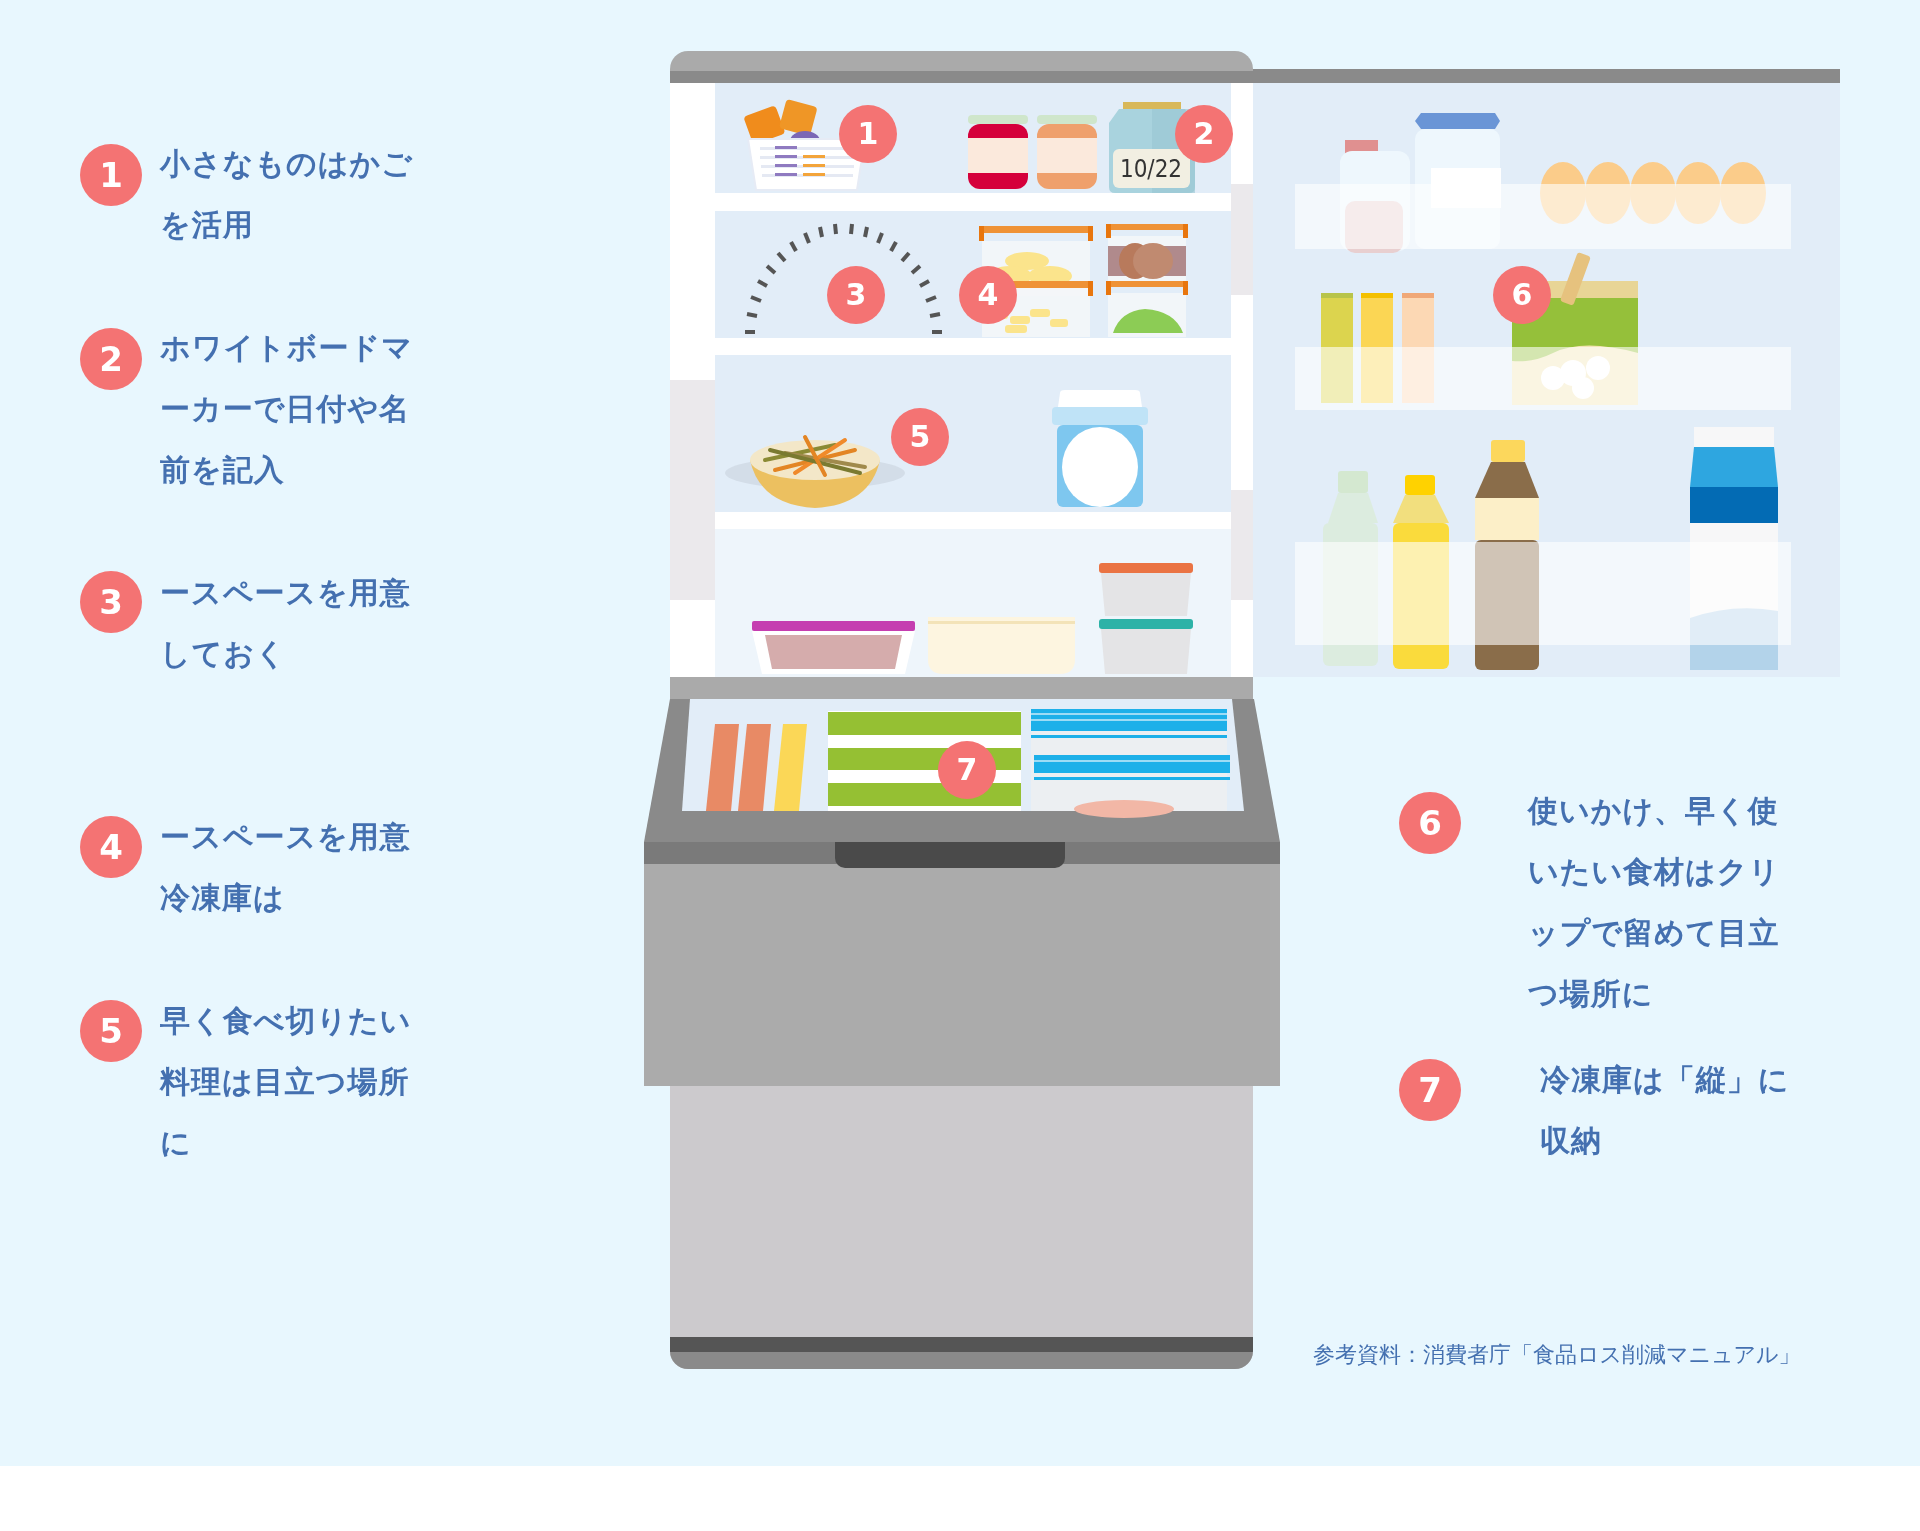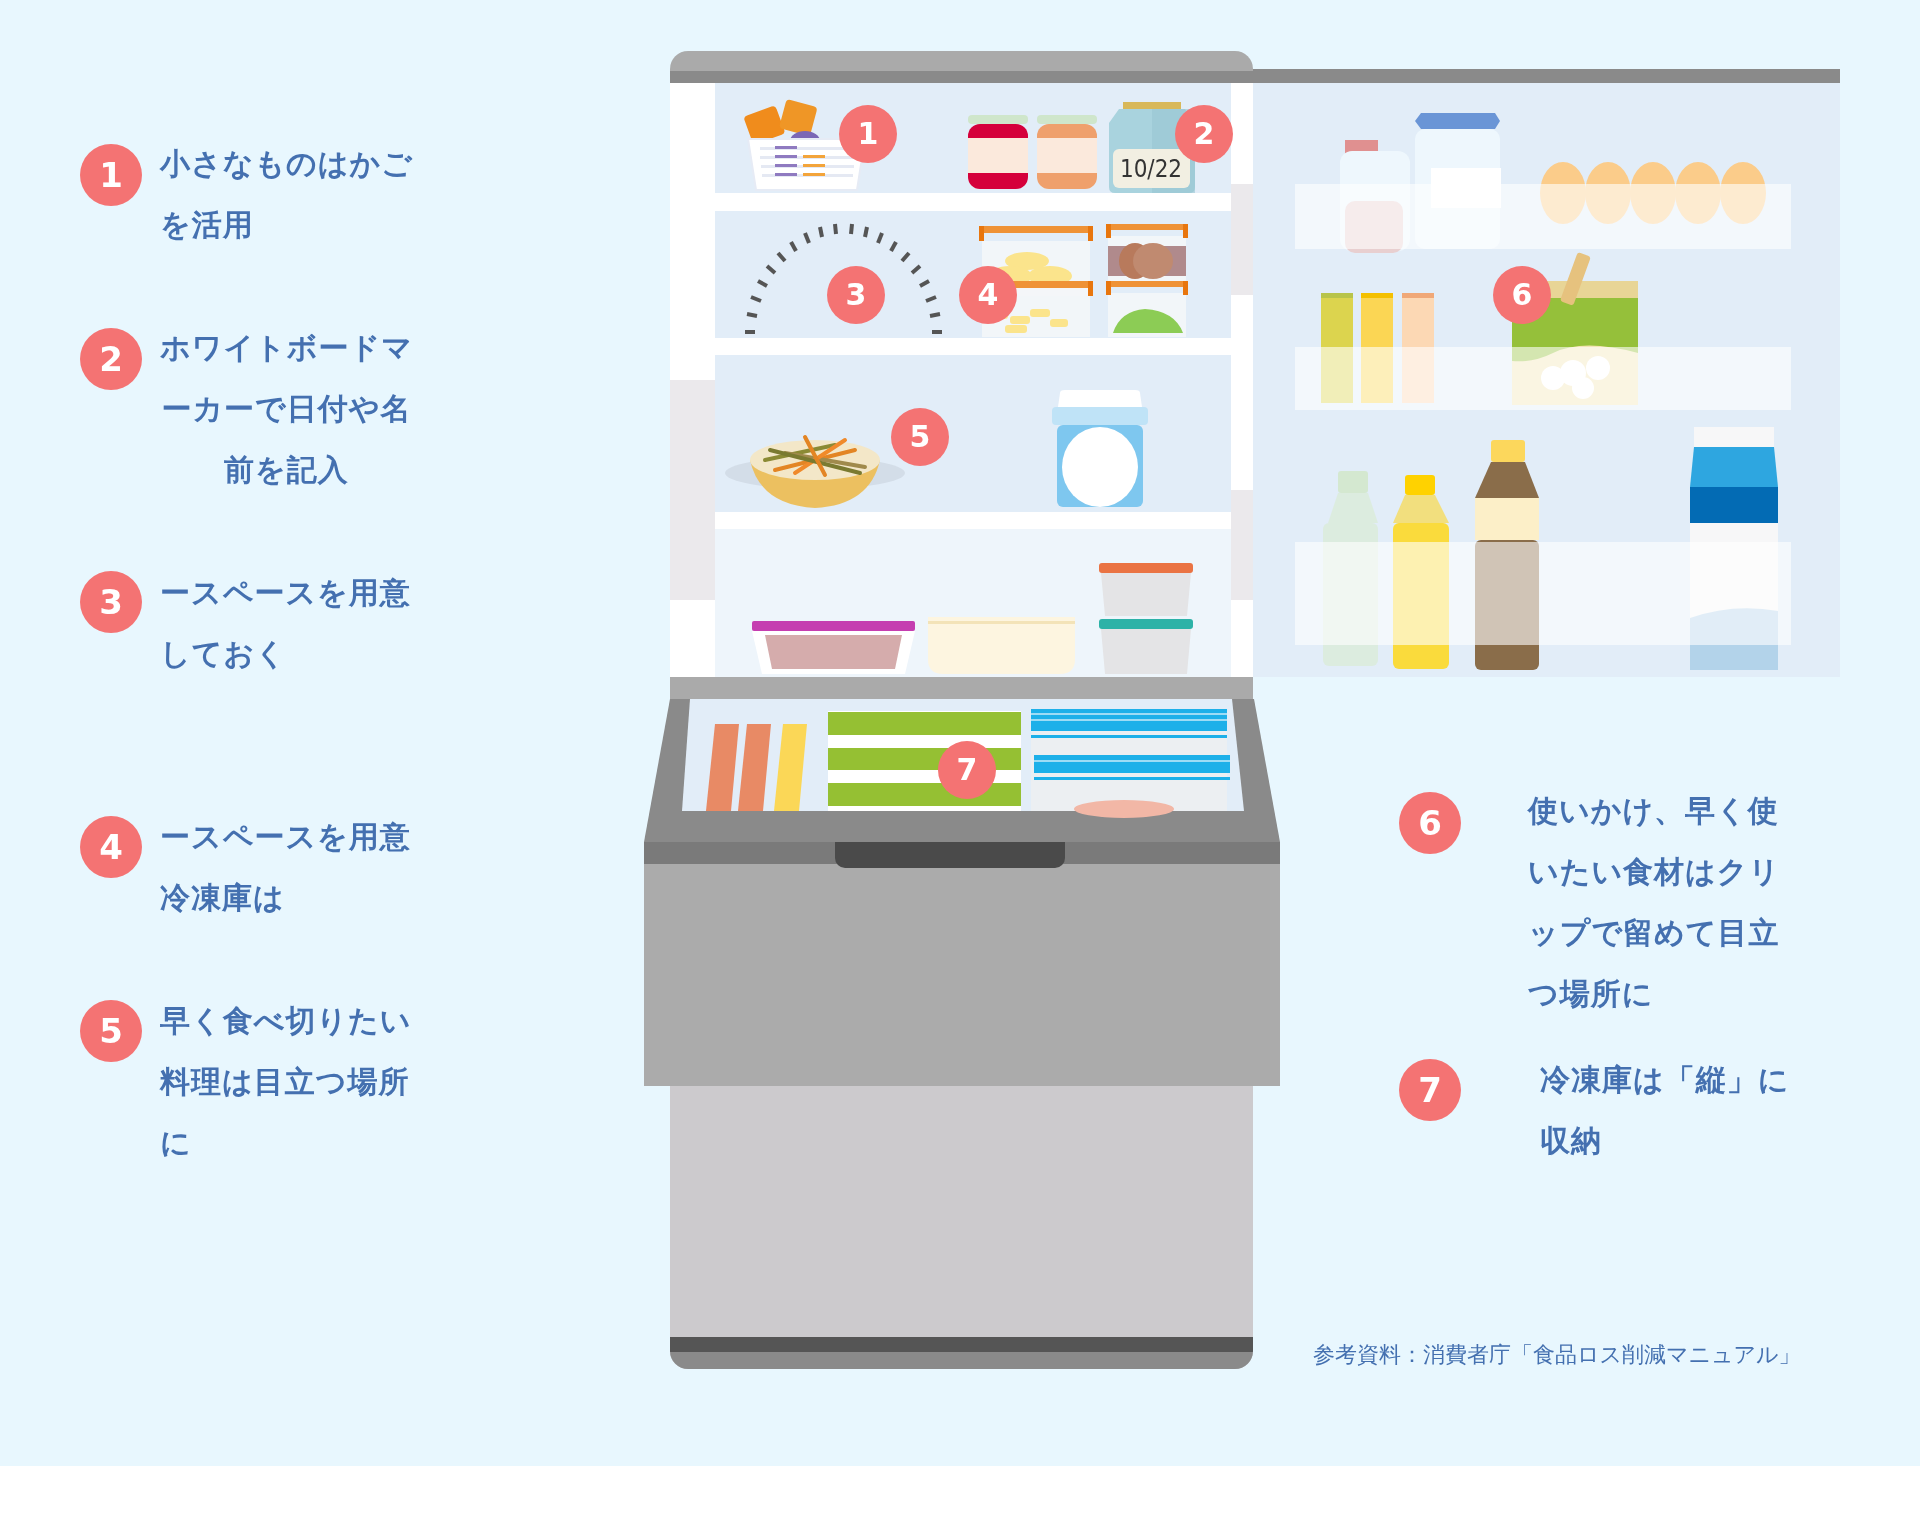--- a/index.html
+++ b/index.html
@@ -33,21 +33,21 @@
 <div class="bg"></div>
 
 <div>
   <div class="badge" style="left:80px;top:144px;">1</div>
   <div class="tip" style="left:160px;top:133px;">
     <div>小さなものはかご</div>
     <div>を活用</div>
   </div>
 
   <div class="badge" style="left:80px;top:328px;">2</div>
-  <div class="tip" style="left:160px;top:317px;text-align:center;">
+  <div class="tip" style="left:160px;top:317px;">
     <div>ホワイトボードマ</div>
     <div>ーカーで日付や名</div>
     <div>前を記入</div>
   </div>
 
   <div class="badge" style="left:80px;top:571px;">3</div>
   <div class="tip" style="left:160px;top:562px;">
     <div>ースペースを用意</div>
     <div>しておく</div>
   </div>

